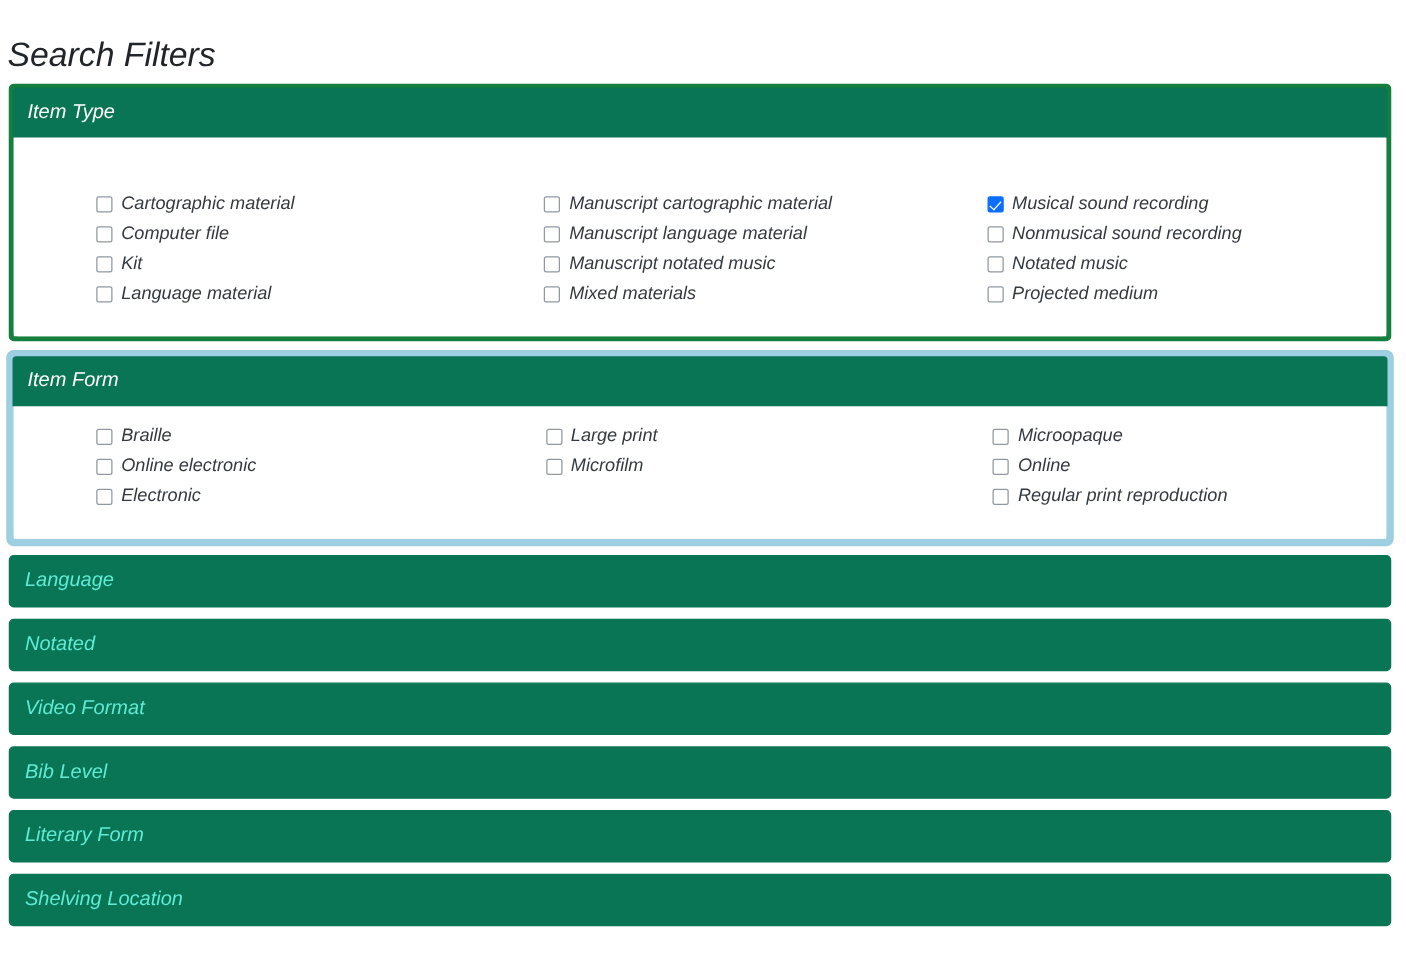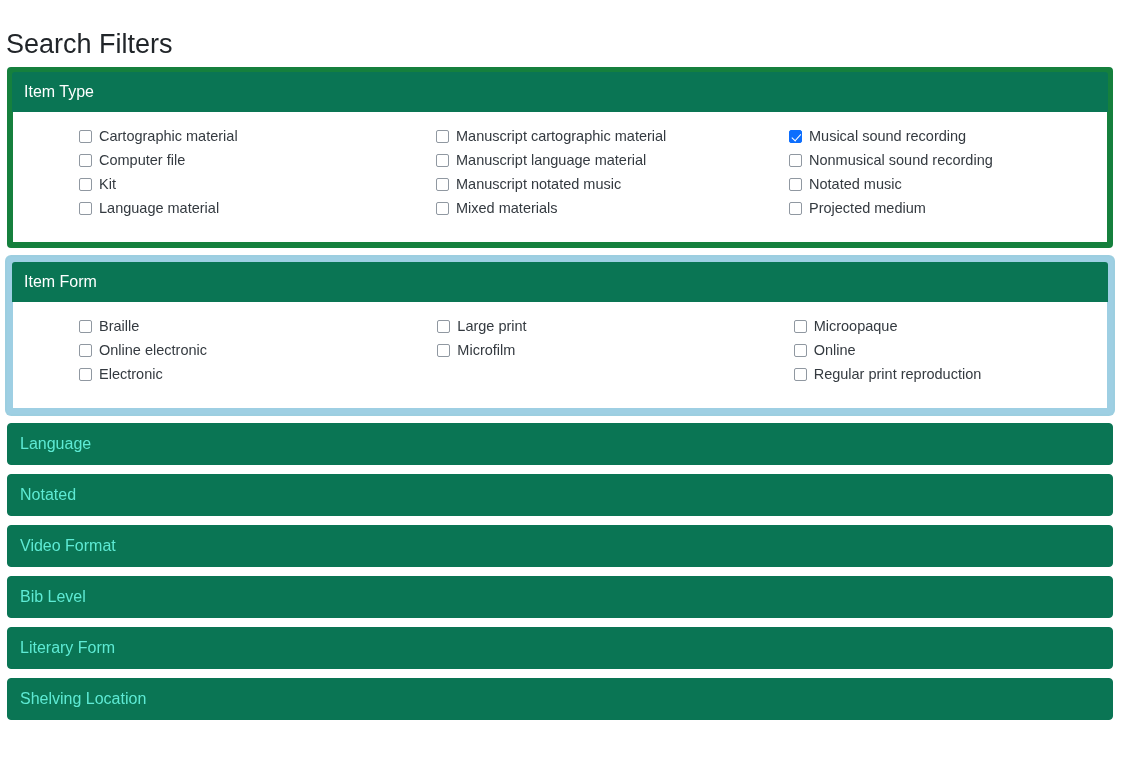--- a/index.html
+++ b/index.html
@@ -4,42 +4,42 @@
 <style>
   * { box-sizing: border-box; }
   html, body {
     margin: 0; padding: 0;
     width: 1125px; height: 764px;
     background: #ffffff;
     font-family: "Liberation Sans", sans-serif;
     color: #212529;
     overflow: hidden;
   }
-  .page { position: relative; width: 1028px; height: 764px; }
+  .page { position: relative; width: 1028px; height: 764px; font-style: italic; }
 
   .page-title {
     position: absolute;
     left: 6px; top: 8px;
     font-size: 27px;
     font-weight: 400;
     line-height: 36px;
     color: #212529;
     letter-spacing: 0px;
   }
 
   .accordion {
     position: absolute;
     left: 7px; top: 67px;
     width: 1106px;
   }
 
   
   .card {
     background: #ffffff;
-    border: 6px solid #15803d;
+    border: 4px solid #15803d;
     border-radius: 4px;
     margin-bottom: 9px;
     position: relative;
   }
   .card.focused {
     box-shadow: 0 0 0 2px rgba(139, 197, 219, 0.85);
     border-color: #9ecfe3;
   }
 
   .card-header {
@@ -76,21 +76,21 @@
     border: 1px solid #0a7554;
   }
 
   
   .cols {
     display: flex;
     width: 100%;
   }
   .col { flex: 1 1 0; padding-left: 0; }
 
-  .grid-4 .col { width: 25%; }
+  .grid-4 .col { width: 25%; margin-top: 29px; }
   .grid-3 .col { width: 33.333%; }
 
   .check-row {
     display: flex;
     align-items: flex-start;
     margin-bottom: 3px;
     line-height: 21px;
   }
   .cb {
     flex: 0 0 auto;

